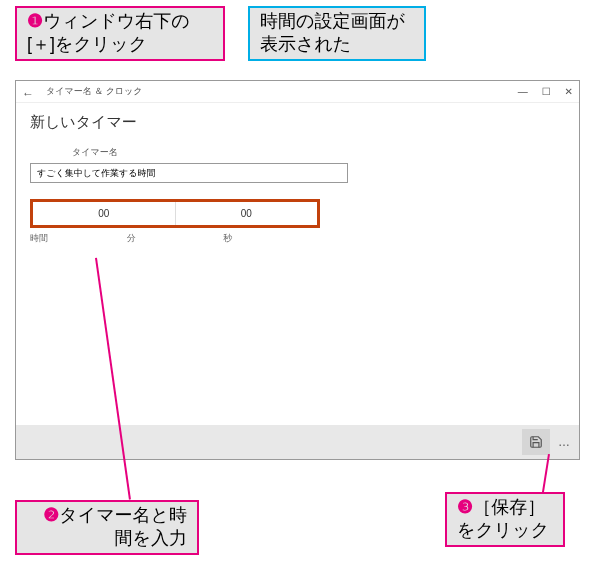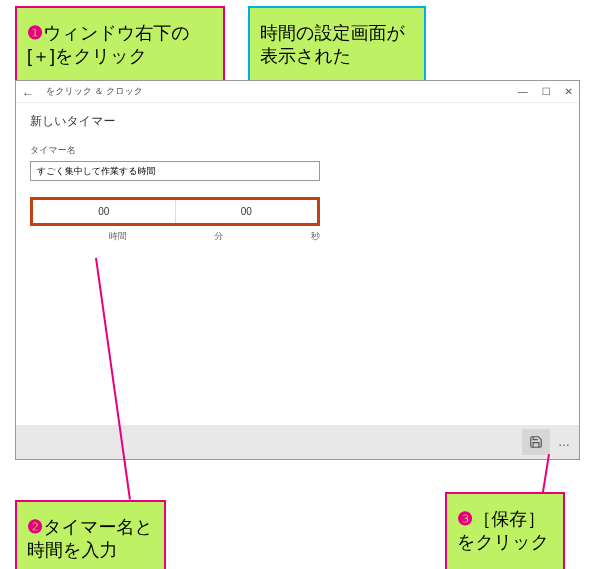--- a/index.html
+++ b/index.html
@@ -6,24 +6,24 @@
     body {
       font-family: "Yu Gothic", "Meiryo", sans-serif;
       width: 595px;
       height: 569px;
       background: #fff;
       position: relative;
     }
     .callout {
       position: absolute;
       border: 2px solid;
-      padding: 14px 10px;
+      padding: 2px 10px;
       font-size: 18px;
       line-height: 1.3;
-      background: #bef264;
+      background: #e5e5e5;
     }
     .callout.magenta { border-color: #e6007e; }
     .callout.cyan { border-color: #00aee6; }
     .callout .num { color: #e6007e; font-weight: bold; }
     .callout-line {
       position: absolute;
       background: #e6007e;
       transform-origin: top left;
     }
 
@@ -49,24 +49,24 @@
     }
     .titlebar .back { font-size: 12px; margin-right: 12px; color: #555; }
     .titlebar .title { font-size: 9px; color: #555; flex: 1; }
     .window-controls { display: flex; gap: 14px; font-size: 10px; color: #555; }
     .window-controls span { cursor: default; }
 
     .content {
       padding: 10px 14px;
       flex: 1;
     }
-    .heading { font-size: 12px; margin-bottom: 14px; }
-    .label { font-size: 9px; color: #555; margin-bottom: 4px; }
+    .heading { font-size: 15px; margin-bottom: 14px; }
+    .label { font-size: 9px; color: #555; margin-bottom: 4px; margin-left: 42px; }
     .name-input {
-      width: 290px;
+      width: 318px;
       border: 1px solid #999;
       padding: 4px 6px;
       font-size: 9px;
       margin-bottom: 16px;
       font-family: inherit;
     }
     .duration-row {
       display: flex;
       width: 290px;
       border: 3px solid #c2410c;
@@ -79,21 +79,21 @@
       border-right: 1px solid #ddd;
     }
     .duration-cell:last-child { border-right: none; }
     .duration-labels {
       display: flex;
       width: 290px;
       margin-top: 4px;
     }
     .duration-labels .dl {
       flex: 1;
-      text-align: right;
+      text-align: left;
       font-size: 9px;
       color: #666;
     }
 
     .bottombar {
       height: 34px;
       background: #e8e8e8;
       display: flex;
       justify-content: flex-end;
       align-items: center;
@@ -108,21 +108,21 @@
       align-items: center;
       justify-content: center;
       color: #555;
     }
     .save-btn svg { width: 14px; height: 14px; }
     .more { color: #555; font-size: 12px; letter-spacing: 1px; }
 
     
     #c1 { top: 6px; left: 15px; width: 210px; }
     #c-blue { top: 6px; left: 248px; width: 178px; }
-    #c2 { top: 500px; left: 15px; width: 151px; }
+    #c2 { top: 500px; left: 15px; width: 184px; text-align: right; }
     #c3 { top: 492px; left: 445px; width: 120px; }
 
     .line1 {
       top: 258px; left: 95px;
       width: 2px; height: 244px;
       transform: rotate(-8deg);
     }
     .line2 {
       top: 454px; left: 548px;
       width: 2px; height: 46px;
@@ -136,21 +136,21 @@
   <span class="num">❶</span><span>ウィンドウ右下の[＋]をクリック</span>
 </div>
 
 <div id="c-blue" class="callout cyan">
   <span>時間の設定画面が表示された</span>
 </div>
 
 <div class="window">
   <div class="titlebar">
     <span class="back">←</span>
-    <span class="title">をクリック ＆ クロック</span>
+    <span class="title">タイマー名 ＆ クロック</span>
     <div class="window-controls">
       <span>—</span>
       <span>☐</span>
       <span>✕</span>
     </div>
   </div>
   <div class="content">
     <div class="heading">新しいタイマー</div>
     <div class="label">タイマー名</div>
     <input class="name-input" value="すごく集中して作業する時間" style="">

